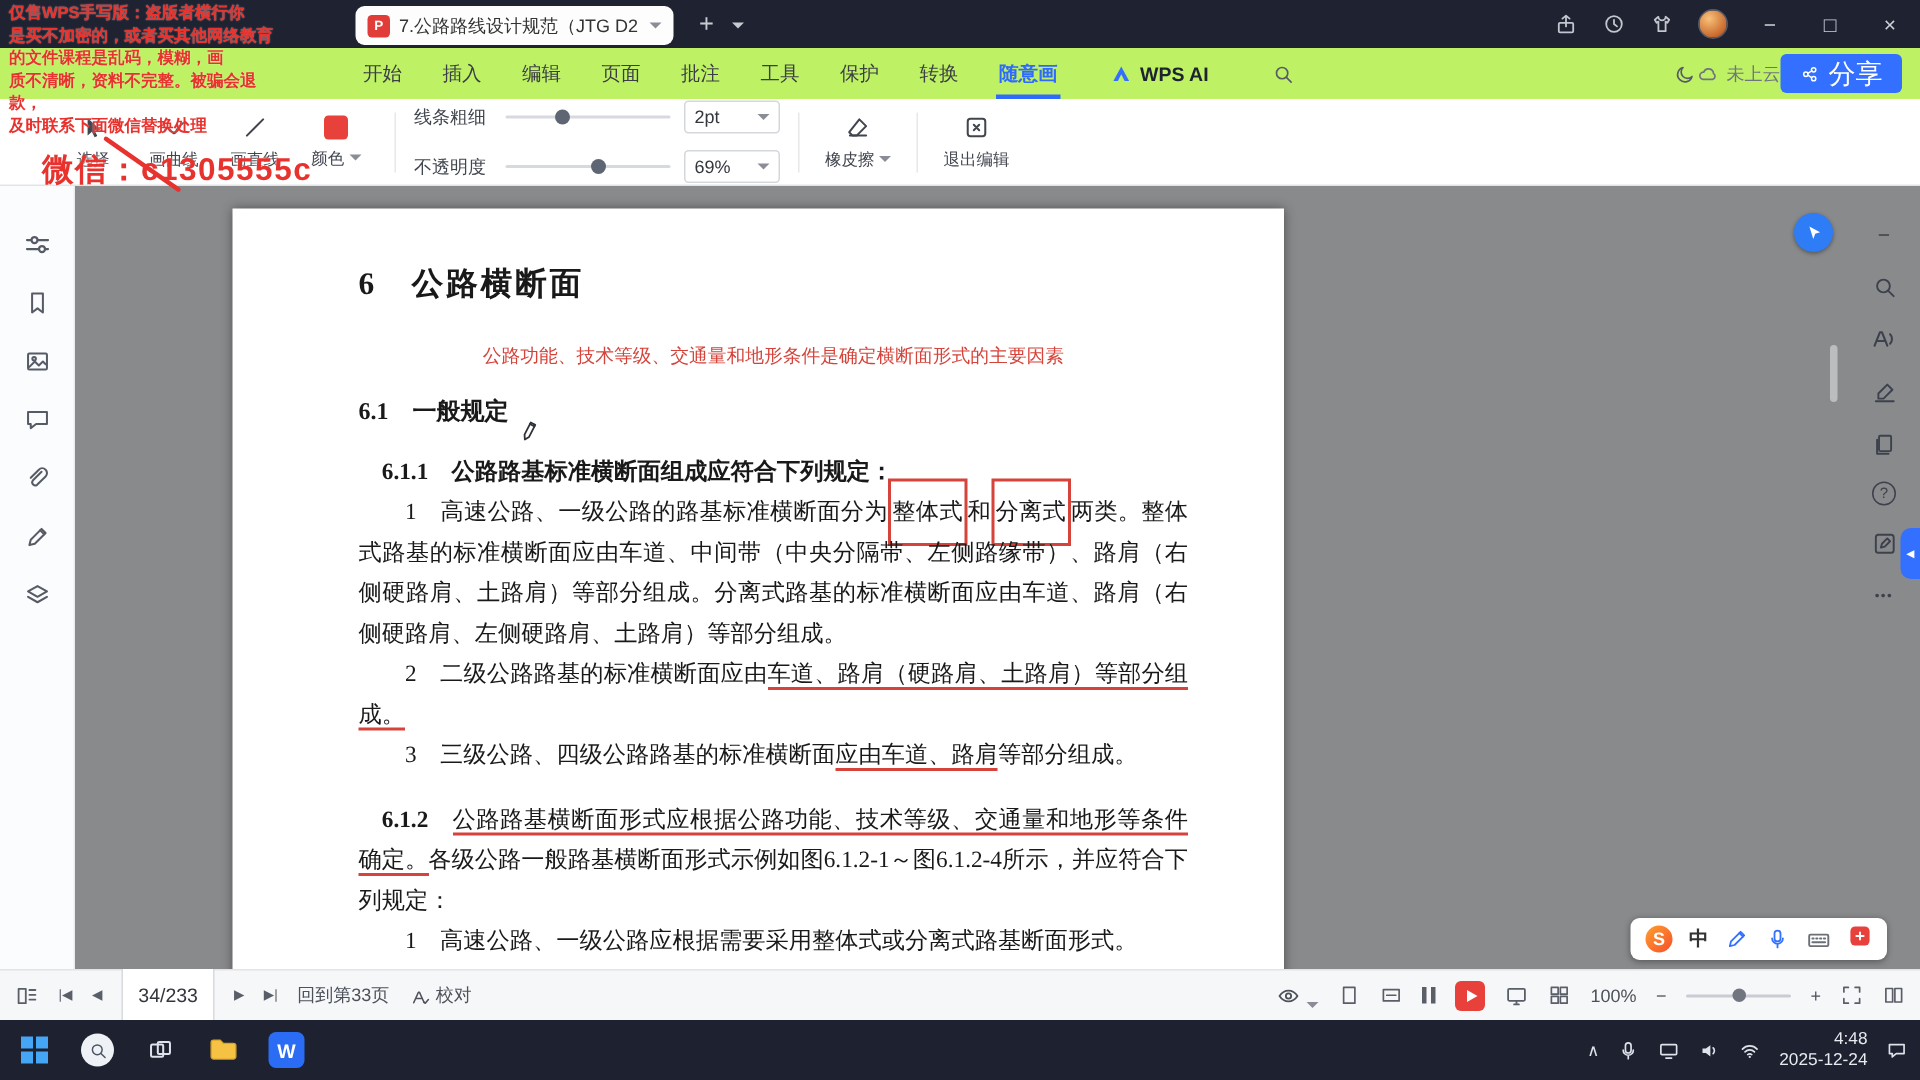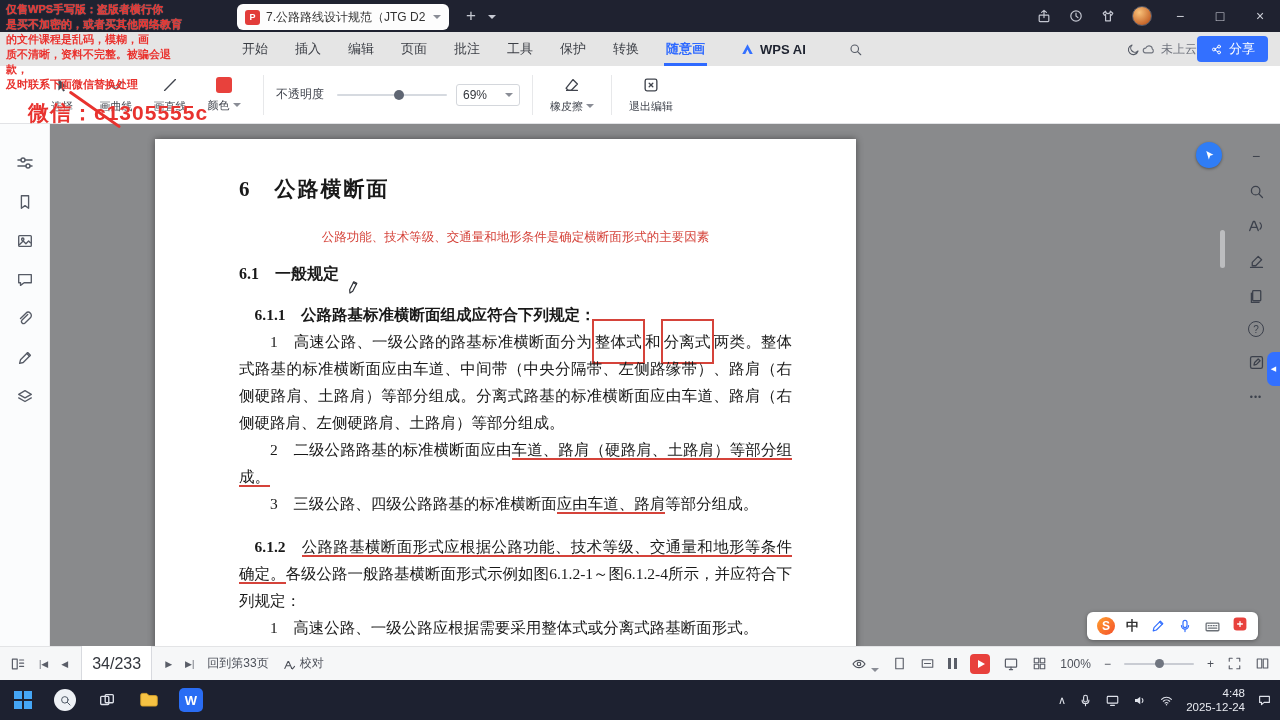--- a/index.html
+++ b/index.html
@@ -26,30 +26,30 @@
   .win-controls { position:absolute; right:0; top:0; height:32px; display:flex; }
   .win-btn { width:40px; height:32px; display:flex; align-items:center; justify-content:center; color:#cdd0d8; font-size:14px; }
 
   
   .watermark { position:absolute; left:6px; top:2px; z-index:60; pointer-events:none; color:#e8322e; }
   .wm-lines { font-size:11px; font-weight:bold; line-height:15px; width:180px; text-shadow:0 0 1px rgba(255,255,255,.55); }
   .wm-wechat { margin:7px 0 0 22px; font-size:21px; font-weight:bold; letter-spacing:1px; text-shadow:0 0 2px rgba(255,255,255,.85); }
   .wm-stroke { position:absolute; left:58px; top:106px; width:62px; height:2.5px; background:#e8322e; border-radius:2px; transform:rotate(35deg); }
 
   
-  .menubar { position:relative; height:34px; background:#e5e5e5; display:flex; align-items:center; padding-left:240px; }
+  .menubar { position:relative; height:34px; background:#bef264; display:flex; align-items:center; padding-left:240px; }
   .menu-items { display:flex; align-items:center; }
   .menu-item { font-size:13px; color:#3b3e45; height:34px; line-height:33px; padding:0 2px; margin-right:23px; white-space:nowrap; }
   .menu-item.active { color:#2f6aff; font-weight:bold; box-shadow:inset 0 -3px 0 #2f6aff; }
   .ai-block { display:flex; align-items:center; gap:5px; margin:0 0 0 10px; font-size:13px; font-weight:bold; color:#1e2330; }
   .mb-search { color:#565b66; margin-left:42px; }
   .mb-right { position:absolute; right:12px; display:flex; align-items:center; gap:0; }
   .theme-btn { color:#565b66; }
   .cloud-status { display:flex; align-items:center; gap:5px; font-size:12px; color:#70747e; }
-  .share-btn { display:flex; align-items:center; gap:6px; background:#3370ff; color:#fff; font-size:13px;
+  .share-btn { display:flex; align-items:center; gap:6px; background:#3370ff; color:#fff; font-size:18px;
     height:26px; padding:0 13px; border-radius:4px;justify-content:space-between; }
 
   
   .ribbon { position:relative; height:58px; background:#fff; border-bottom:1px solid #e2e3e6;
     display:flex; align-items:center; padding-left:35px; }
   .tool { width:54px; display:flex; flex-direction:column; align-items:center; gap:5px; font-size:11px; color:#41454e; }
   .tool .lbl { display:flex; align-items:center; gap:3px; white-space:nowrap; }
   .swatch { width:16px; height:16px; background:#e8413c; border-radius:3px; }
   .vsep { width:1px; height:40px; background:#e7e8ea; margin:0 12px; }
   .slider-group { display:flex; flex-direction:column; gap:11px; }
@@ -101,21 +101,21 @@
     color:#fff; font-weight:bold; font-size:12px; display:flex; align-items:center; justify-content:center; }
   .ime-mode { font-size:13px; color:#333; font-weight:bold; }
   .ime-ic { color:#3370ff; } .ime-ic.gray { color:#6b7077; }
 
   
   .statusbar { height:34px; background:#f6f7f8; border-top:1px solid #e3e4e6; display:flex; align-items:center;
     justify-content:space-between; padding:0 10px; color:#4d515a; }
   .sb-left,.sb-right { display:flex; align-items:center; gap:13px; }
   .sb-ic { display:flex; align-items:center; color:#5a5e68; }
   .sb-arrow { font-size:9px; color:#5a5e68; }
-  .page-box { border:1px solid #d8dadf; background:#fff; border-radius:3px; padding:15px 10px; font-size:16px; color:#33363d; }
+  .page-box { border:1px solid #d8dadf; background:#fff; border-radius:3px; padding:15px 10px; font-size:13px; color:#33363d; }
   .sb-text { font-size:12px; white-space:nowrap; }
   .sb-group { display:flex; align-items:flex-end; gap:4px; }
   .pause-ic { display:flex; gap:3px; }
   .pause-ic span { width:3px; height:11px; background:#5a5e68; }
   .play-btn { width:20px; height:20px; background:#e8413c; border-radius:4px; display:flex; align-items:center; justify-content:center; }
   .play-tri { width:0; height:0; border-left:7px solid #fff; border-top:4.5px solid transparent; border-bottom:4.5px solid transparent; margin-left:2px; }
   .zoom-slider { width:70px; height:2px; background:#c9ccd3; position:relative; border-radius:1px; }
   .zoom-knob { position:absolute; left:45%; top:-4px; width:9px; height:9px; border-radius:50%; background:#707580; }
 
   
@@ -242,20 +242,30 @@
     <div class="tool">
       <span class="swatch"></span>
       <span class="lbl">
           <span>颜色</span>
           <span class="tri-down"></span>
         </span>
     </div>
     <div class="vsep"></div>
     <div class="slider-group">
       <div class="slider-row">
+        <span class="sl-label">线条粗细</span>
+        <div class="slider">
+            <span class="knob knob1"></span>
+          </div>
+        <div class="select">
+          <span>2pt</span>
+          <span class="tri-down"></span>
+        </div>
+      </div>
+      <div class="slider-row">
         <span class="sl-label">不透明度</span>
         <div class="slider">
             <span class="knob knob2"></span>
           </div>
         <div class="select">
           <span>69%</span>
           <span class="tri-down"></span>
         </div>
       </div>
     </div>

